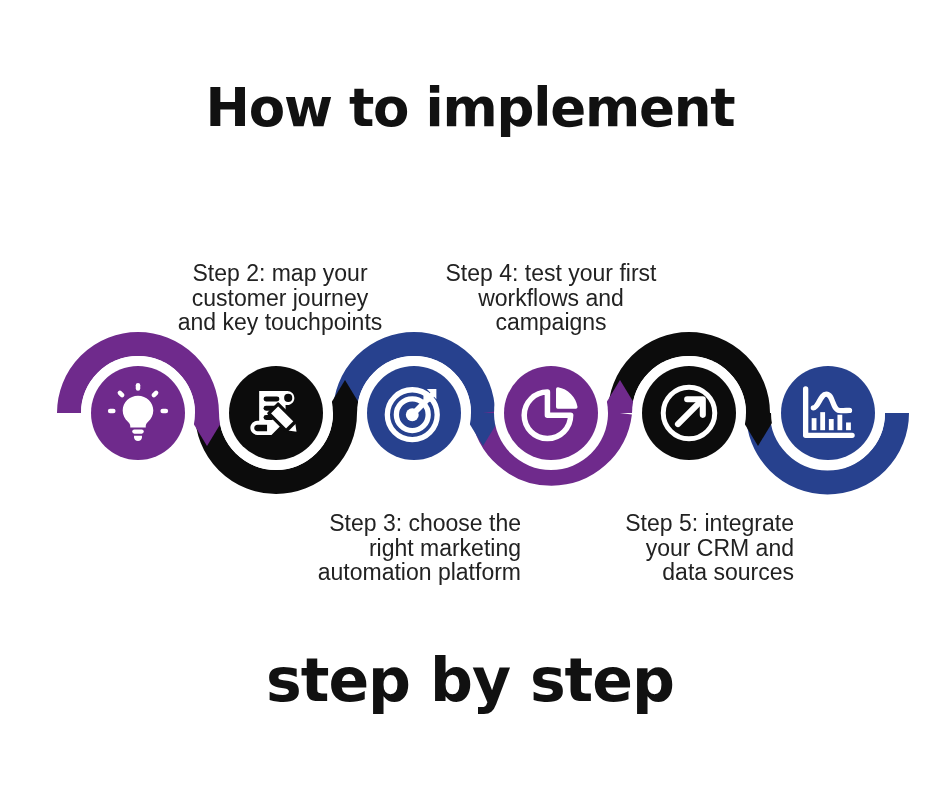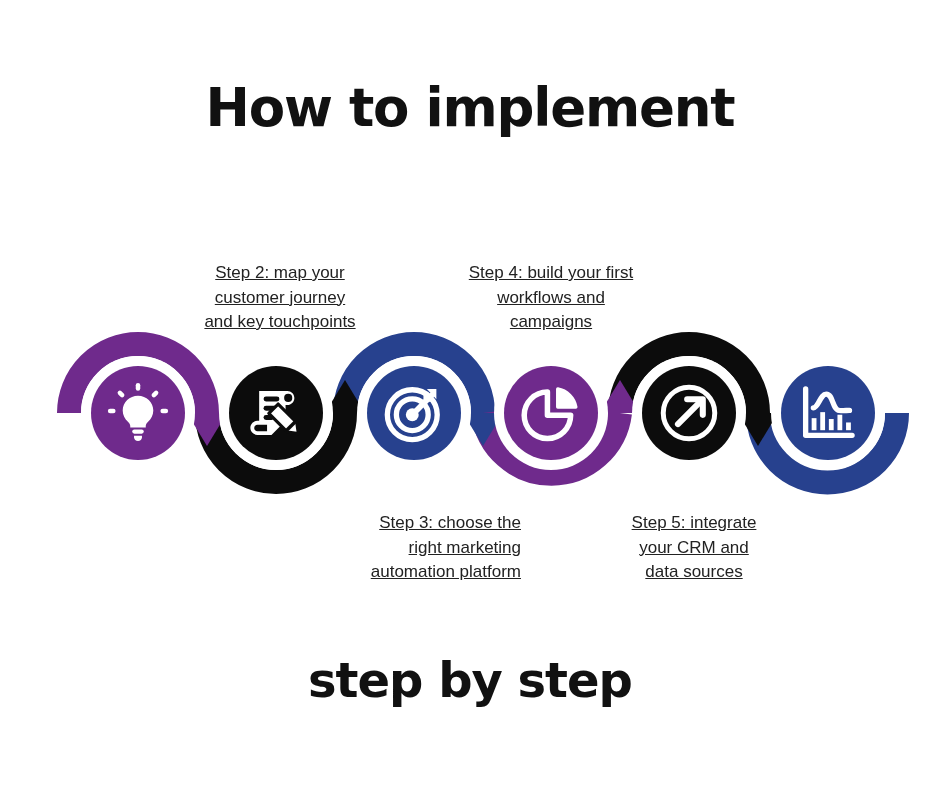--- a/index.html
+++ b/index.html
@@ -45,45 +45,44 @@
   .footer-block {
     position: absolute;
     top: 648px;
     left: 0;
     width: 940px;
     text-align: center;
   }
   .footer-text {
     font-family: "DejaVu Sans", "Liberation Sans", sans-serif;
     font-weight: bold;
-    font-size: 48px;
+    font-size: 60px;
     line-height: 64px;
     letter-spacing: -1px;
     color: #111111;
   }
 
   
   #flow-svg {
     position: absolute;
     top: 0;
     left: 0;
     width: 940px;
     height: 788px;
   }
 
   
   .step-caption {
     position: absolute;
     text-align: center;
     font-family: "Liberation Sans", "DejaVu Sans", sans-serif;
-    font-size: 17px;
+    font-size: 23px;
     line-height: 24.5px;
     color: #222222;
     white-space: pre-line;
-    text-decoration: underline;
   }
   .caption-above { }
   .caption-below { }
 </style>
 </head>
 <body>
 
 <div id="infographic">
 
   <div class="title-block">
@@ -241,25 +240,25 @@
 
 
   <div class="step-caption caption-above" style="left:170px; top:261px; width:220px;">Step 2: map your
 customer journey
 and key touchpoints</div>
 
   <div class="step-caption caption-below" style="left:311px; top:511px; width:210px;text-align:right;">Step 3: choose the
 right marketing
 automation platform</div>
 
-  <div class="step-caption caption-above" style="left:441px; top:261px; width:220px;">Step 4: build your first
+  <div class="step-caption caption-above" style="left:441px; top:261px; width:220px;">Step 4: test your first
 workflows and
 campaigns</div>
 
-  <div class="step-caption caption-below" style="left:594px; top:511px; width:200px;">Step 5: integrate
+  <div class="step-caption caption-below" style="left:594px; top:511px; width:200px;text-align:right;">Step 5: integrate
 your CRM and
 data sources</div>
 
 
   <div class="footer-block">
     <div class="footer-text">step by step</div>
   </div>
 
 </div>
 

